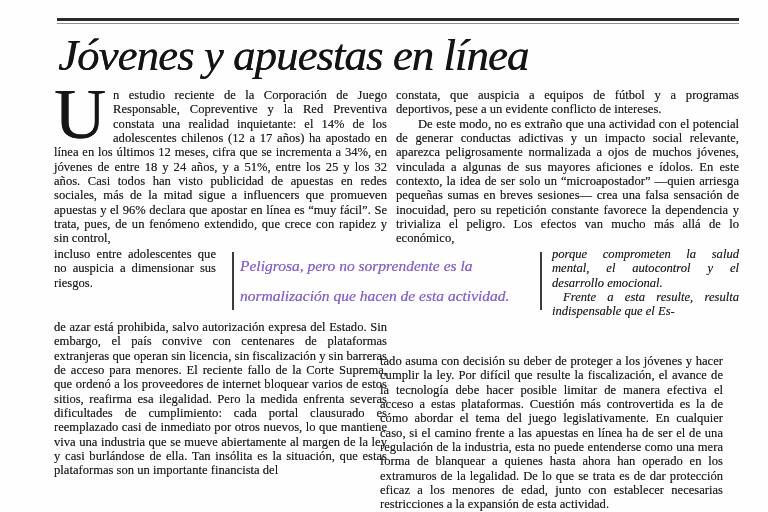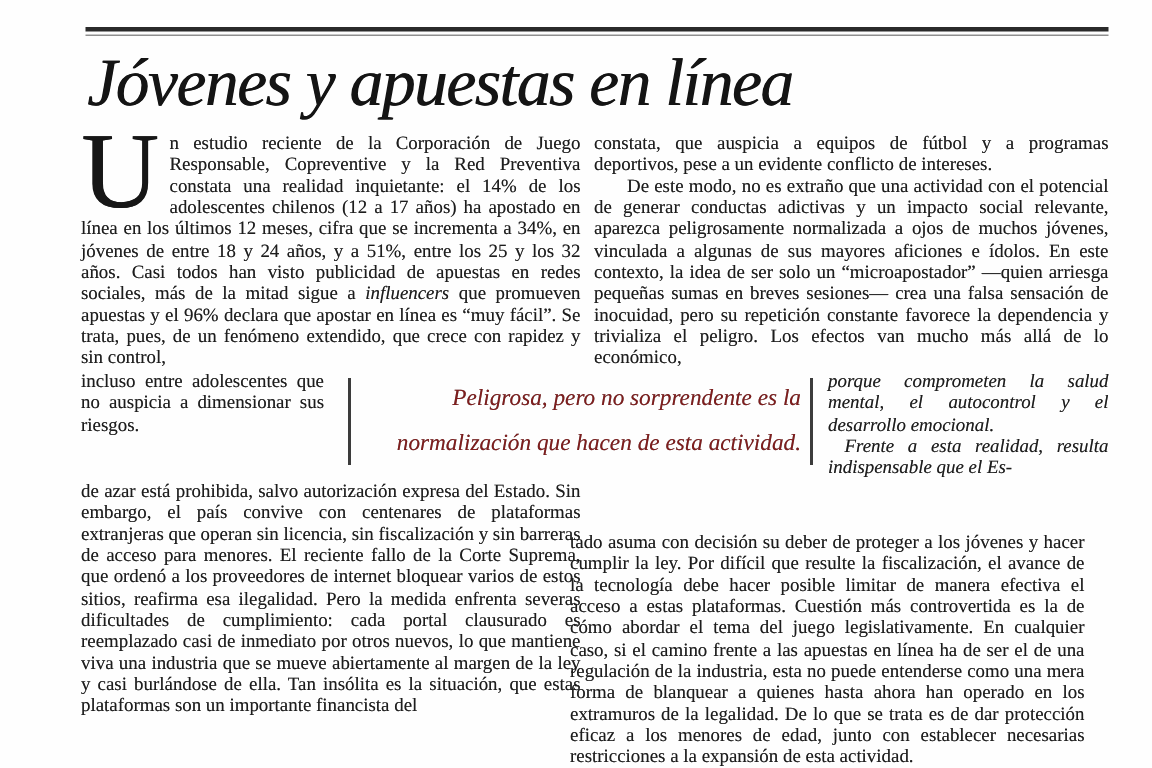--- a/index.html
+++ b/index.html
@@ -40,32 +40,32 @@
   .r1{left:396px;top:88px;width:343px;}
   .r2{left:552px;top:247px;width:187px;font-style:italic;}
   .r2 p.indent{text-indent:11px;}
   .r3{left:380px;top:319px;width:343px;margin-top:35px;}
 
   .dropcap{
     float:left;width:55px;height:50px;margin:1px 4px 0 0;
     font-size:72px;line-height:50px;font-weight:400;color:#161616;
     text-shadow:0.3px 0 0 #161616;
   }
-  .ital{font-style:italic;margin-top:20px;}
+  .ital{margin-top:20px;}
 
   
   .pullquote{
     position:absolute;left:232px;top:252px;width:310px;height:58px;
     margin:0;box-sizing:border-box;padding:3px 6px;
     border-left:2px solid #3c3c3c;border-right:2px solid #3c3c3c;
     display:flex;flex-direction:column;justify-content:space-between;
   }
   .pq-line{
     font-style:italic;font-size:15.5px;line-height:22px;
-    text-align:right;color:#7f1d1d;
+    text-align:left;color:#8b5cf6;
     text-shadow:0 0 0.3px rgba(25,25,25,0.55);
     white-space:nowrap;
   }
 </style>
 </head>
 <body>
 
 <div class="page">
 
   <div class="rule-dark"></div>
@@ -85,21 +85,21 @@
     <p>de azar está prohibida, salvo autorización expresa del Estado. Sin embargo, el país convive con centenares de plataformas extranjeras que operan sin licencia, sin fiscalización y sin barreras de acceso para menores. El reciente fallo de la Corte Suprema, que ordenó a los proveedores de internet bloquear varios de estos sitios, reafirma esa ilegalidad. Pero la medida enfrenta severas dificultades de cumplimiento: cada portal clausurado es reemplazado casi de inmediato por otros nuevos, lo que mantiene viva una industria que se mueve abiertamente al margen de la ley y casi burlándose de ella. Tan insólita es la situación, que estas plataformas son un importante financista del</p>
   </div>
 
   <div class="block r1">
     <p>constata, que auspicia a equipos de fútbol y a programas deportivos, pese a un evidente conflicto de intereses.</p>
     <p class="indent">De este modo, no es extraño que una actividad con el potencial de generar conductas adictivas y un impacto social relevante, aparezca peligrosamente normalizada a ojos de muchos jóvenes, vinculada a algunas de sus mayores aficiones e ídolos. En este contexto, la idea de ser solo un “microapostador” —quien arriesga pequeñas sumas en breves sesiones— crea una falsa sensación de inocuidad, pero su repetición constante favorece la dependencia y trivializa el peligro. Los efectos van mucho más allá de lo económico,</p>
   </div>
 
   <div class="block r2">
     <p>porque comprometen la salud mental, el autocontrol y el desarrollo emocional.</p>
-    <p class="indent">Frente a esta realidad, resulta indispensable que el Es-</p>
+    <p class="indent">Frente a esta resulte, resulta indispensable que el Es-</p>
   </div>
 
   <div class="block r3">
     <p>tado asuma con decisión su deber de proteger a los jóvenes y hacer cumplir la ley. Por difícil que resulte la fiscalización, el avance de la tecnología debe hacer posible limitar de manera efectiva el acceso a estas plataformas. Cuestión más controvertida es la de cómo abordar el tema del juego legislativamente. En cualquier caso, si el camino frente a las apuestas en línea ha de ser el de una regulación de la industria, esta no puede entenderse como una mera forma de blanquear a quienes hasta ahora han operado en los extramuros de la legalidad. De lo que se trata es de dar protección eficaz a los menores de edad, junto con establecer necesarias restricciones a la expansión de esta actividad.</p>
   </div>
 
   <figure class="pullquote">
     <div class="pq-line">Peligrosa, pero no sorprendente es la</div>
     <div class="pq-line">normalización que hacen de esta actividad.</div>
   </figure>

